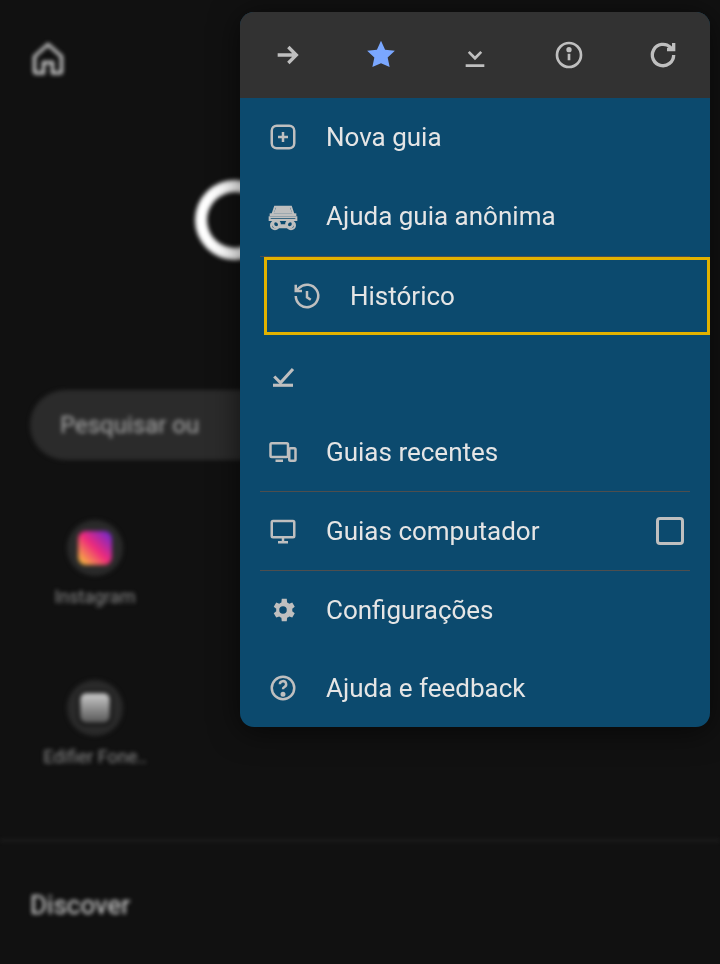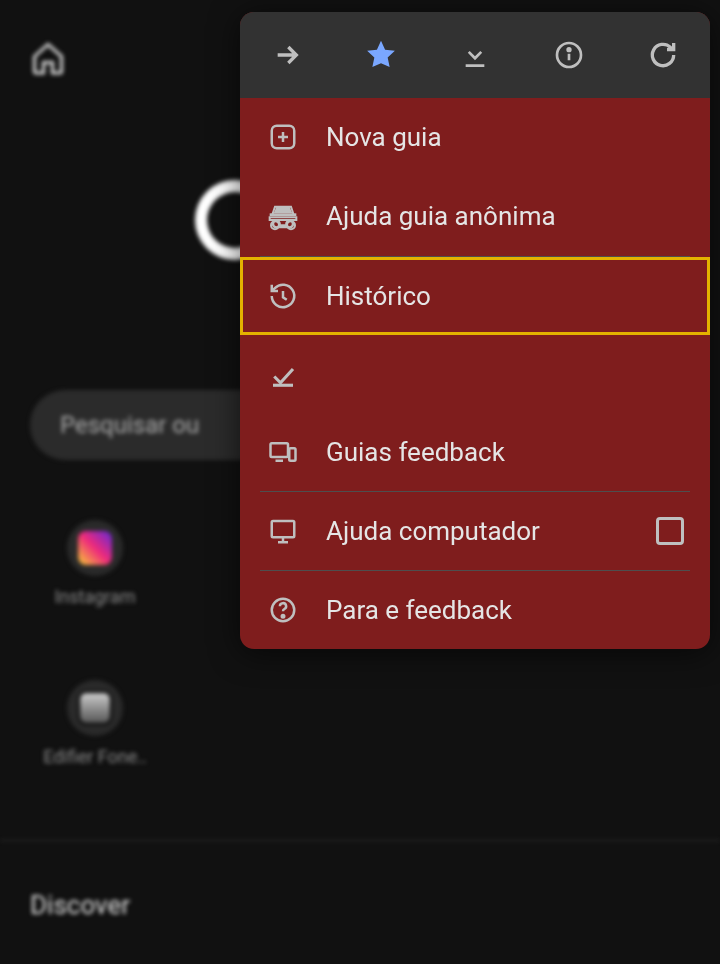--- a/index.html
+++ b/index.html
@@ -78,21 +78,21 @@
   top: 890px; left: 30px;
   color: #ddd;
   font-size: 26px;
 }
 
 
 .menu {
   position: absolute;
   top: 12px; right: 10px;
   width: 470px;
-  background: #7f1d1d;
+  background: #0c4a6e;
   border-radius: 14px;
   box-shadow: 0 4px 30px rgba(0,0,0,0.6);
   overflow: hidden;
   text-align: right;
 }
 .menu-top {
   display: flex;
   justify-content: space-around;
   align-items: center;
   height: 86px;
@@ -127,20 +127,21 @@
   align-items: center;
   justify-content: center;
   color: #bfbfbf;
 }
 .menu-item .trailing {
   margin-left: auto;
 }
 .highlight {
   outline: 3px solid #e3b200;
   outline-offset: -3px;
+  margin-left: 24px;
 }
 .desktop-checkbox {
   width: 28px; height: 28px;
   border: 3px solid #bfbfbf;
   border-radius: 4px;
 }
 svg { display: block; }
 </style>
 </head>
 <body>
@@ -251,43 +252,51 @@
 
 
   <div class="menu-item">
     <span class="ico">
       <svg width="32" height="30" viewBox="0 0 24 24" fill="none" stroke="currentColor" stroke-width="2">
           <rect x="2" y="5" width="14" height="11" rx="1"></rect>
           <line x1="6" y1="19" x2="12" y2="19"></line>
           <rect x="17" y="9" width="5" height="10" rx="1"></rect>
         </svg>
     </span>
-    <span>Guias feedback</span>
+    <span>Guias recentes</span>
   </div>
 
   <div class="menu-sep"></div>
 
   <div class="menu-item">
     <span class="ico">
       <svg width="32" height="30" viewBox="0 0 24 24" fill="none" stroke="currentColor" stroke-width="2">
           <rect x="3" y="4" width="18" height="13" rx="1"></rect>
           <line x1="8" y1="21" x2="16" y2="21"></line>
           <line x1="12" y1="17" x2="12" y2="21"></line>
         </svg>
     </span>
-    <span>Ajuda computador</span>
+    <span>Guias computador</span>
     <span class="trailing desktop-checkbox"></span>
   </div>
 
   <div class="menu-sep"></div>
 
+  <div class="menu-item">
+    <span class="ico">
+      <svg width="30" height="30" viewBox="0 0 24 24" fill="currentColor">
+          <path d="M19.4 13a7.5 7.5 0 0 0 0-2l2-1.6-2-3.4-2.4.9a7.4 7.4 0 0 0-1.7-1L15 3h-4l-.3 2.9a7.4 7.4 0 0 0-1.7 1l-2.4-.9-2 3.4L6.6 11a7.5 7.5 0 0 0 0 2l-2 1.6 2 3.4 2.4-.9c.5.4 1.1.7 1.7 1L11 21h4l.3-2.9c.6-.3 1.2-.6 1.7-1l2.4.9 2-3.4zM12 15a3 3 0 1 1 0-6 3 3 0 0 1 0 6z"></path>
+        </svg>
+    </span>
+    <span>Configurações</span>
+  </div>
 
   <div class="menu-item">
     <span class="ico">
       <svg width="30" height="30" viewBox="0 0 24 24" fill="none" stroke="currentColor" stroke-width="2">
           <circle cx="12" cy="12" r="9"></circle>
           <path d="M9.5 9a2.5 2.5 0 1 1 3.5 2.3c-.9.4-1 1-1 1.7"></path>
           <circle cx="12" cy="17" r="1" fill="currentColor"></circle>
         </svg>
     </span>
-    <span>Para e feedback</span>
+    <span>Ajuda e feedback</span>
   </div>
 </div>
 
 </body></html>

